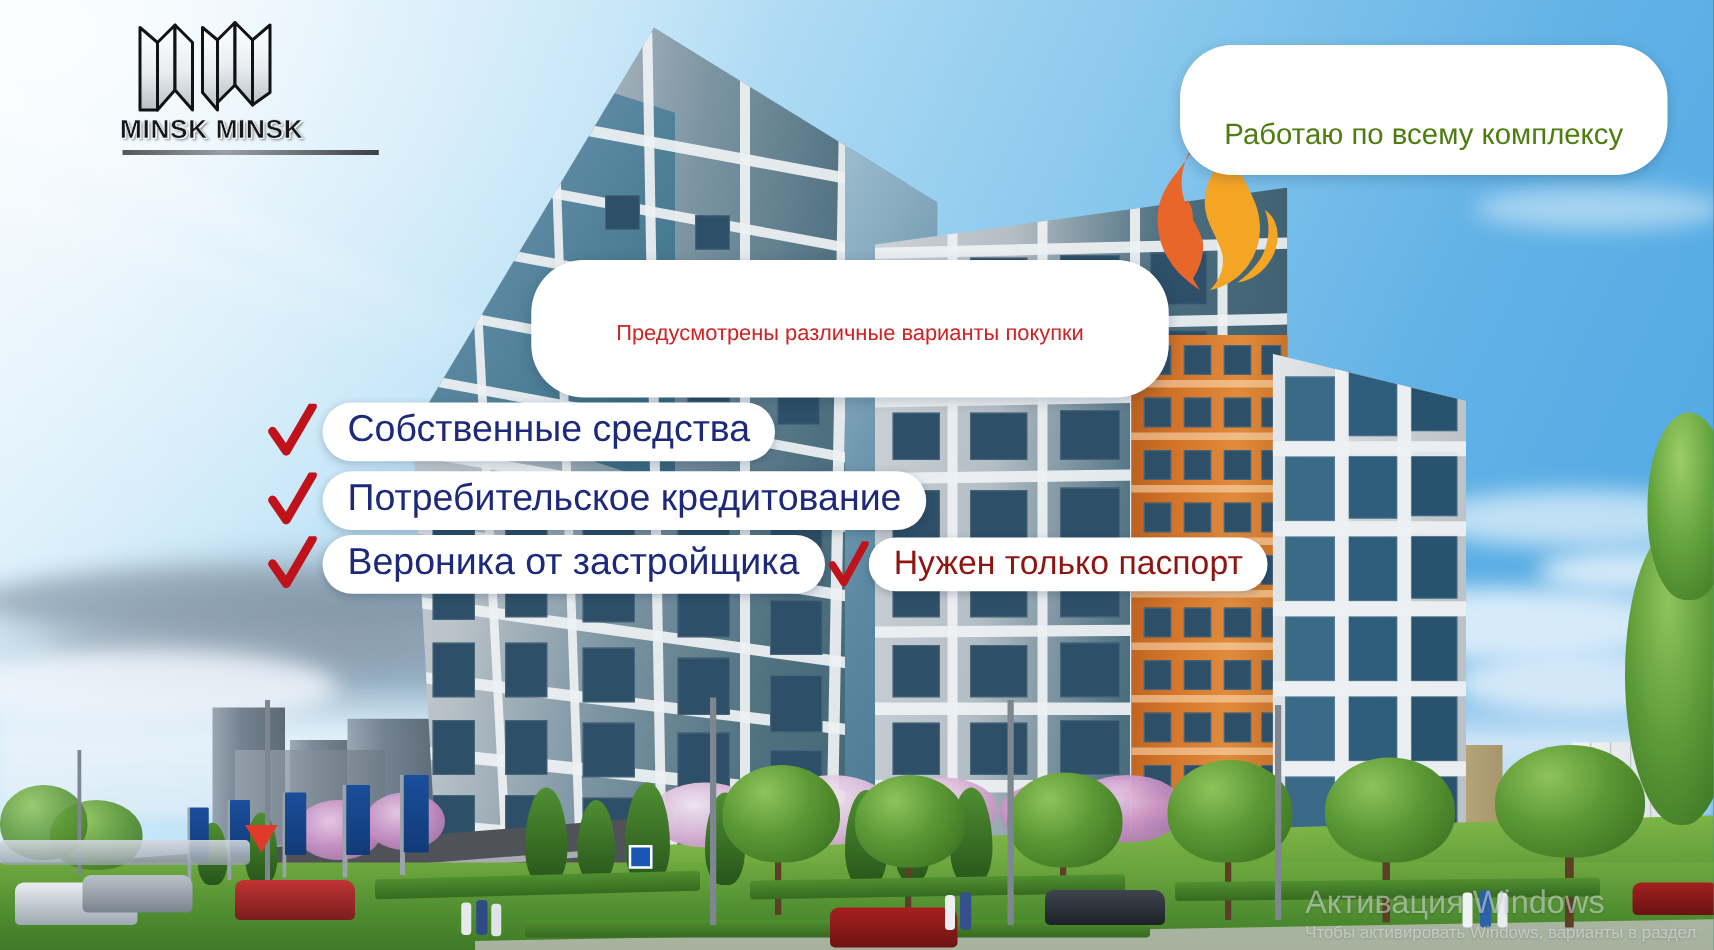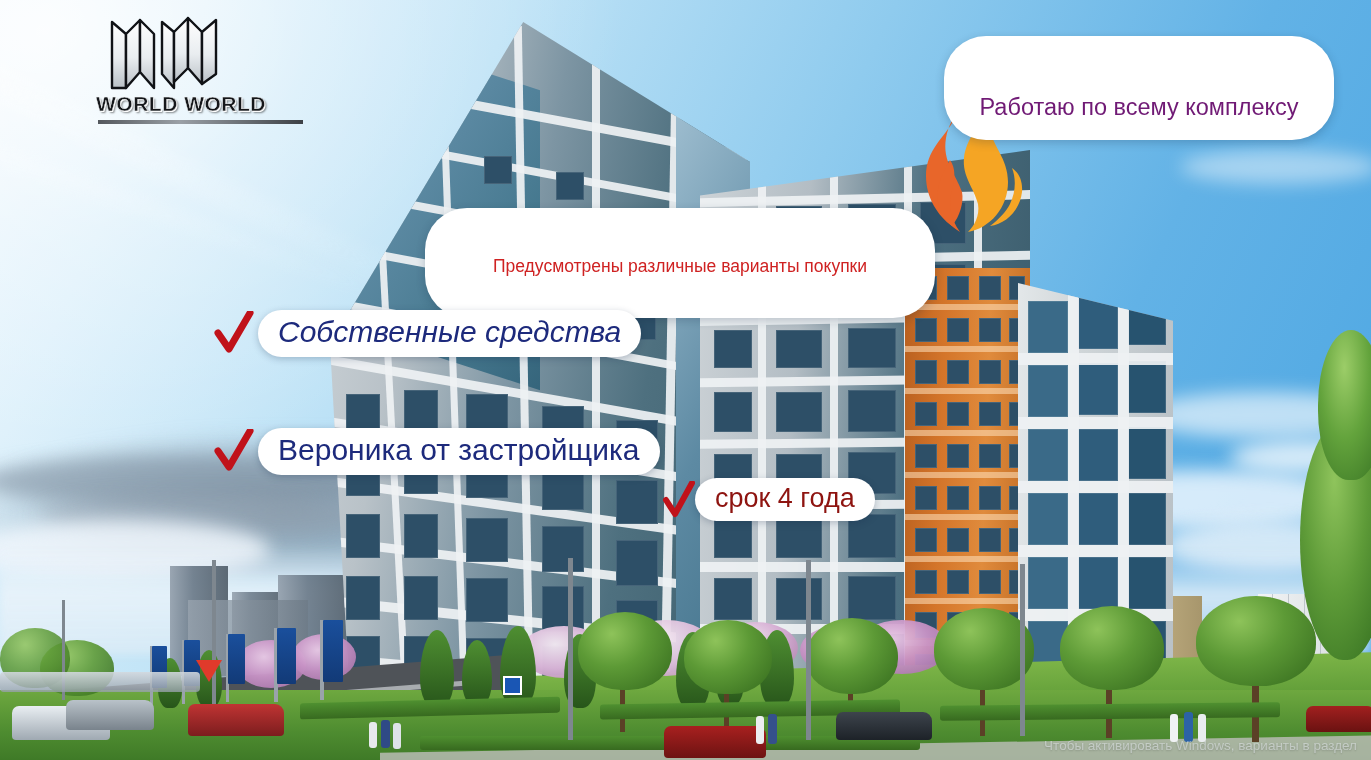--- a/index.html
+++ b/index.html
@@ -89,40 +89,40 @@
     text-shadow:1px 1px 0 #ffffff, 2px 2px 2px rgba(0,0,0,.45);
     -webkit-text-stroke:.4px #f2f4f6;white-space:nowrap;}
   #logo .underline{position:absolute;left:2px;top:104px;width:205px;height:4px;
     background:linear-gradient(90deg,#54585d,#9aa0a6 40%,#3c4045);}
 
   
   .card{position:absolute;background:#fff;border-radius:44px;
     box-shadow:0 3px 10px rgba(20,40,70,.22);}
   #contactCard{left:944px;top:36px;width:390px;height:104px;border-radius:42px;
     display:flex;align-items:center;justify-content:center;}
-  #contactCard .txt{text-align:center;color:#701a75;font-size:23.5px;line-height:1.17;margin-top:39px;}
+  #contactCard .txt{text-align:center;color:#4d7c0f;font-size:23.5px;line-height:1.17;margin-top:39px;}
   #contactCard .l1{white-space:nowrap;}
 
   #headCard{left:425px;top:208px;width:510px;height:110px;border-radius:42px;
     display:flex;flex-direction:column;align-items:center;justify-content:center;}
   #headCard .h1{color:#a41414;font-size:45px;line-height:1;white-space:nowrap;}
   #headCard .h2{color:#cf2222;font-size:17.5px;margin-top:7px;white-space:nowrap;}
 
   
   #flame{position:absolute;left:916px;top:76px;width:112px;height:158px;}
 
   
   .row{position:absolute;display:flex;align-items:center;}
   .check{width:40px;height:44px;flex:0 0 40px;position:relative;margin-right:4px;}
   .pill{background:#fff;border-radius:26px;padding:5px 20px 7px;
     box-shadow:0 2px 7px rgba(20,40,70,.25);white-space:nowrap;}
   .pill.navy{color:#1d2a7c;font-size:30px;line-height:1.16;}
   .pill.red{color:#8e1410;font-size:27px;line-height:1.16;}
 
-  #l1{left:214px;top:310px;font-style:italic;}
+  #l1{left:214px;top:322px;}
   #l2{left:214px;top:377px;}
   #l3{left:214px;top:428px;}
   #r1{left:663px;top:430px;}
   #r2{left:663px;top:478px;}
   #r3{left:663px;top:526px;}
   #r1 .check,#r2 .check,#r3 .check{width:32px;flex:0 0 32px;height:38px;margin-right:0;}
 
   
   #wm{position:absolute;right:14px;bottom:6px;text-align:left;color:rgba(235,240,245,.5);
     text-shadow:0 1px 2px rgba(0,0,0,.18);pointer-events:none;}
@@ -460,21 +460,21 @@
       <g fill="url(#mwg)" stroke="#101216" stroke-width="2.4" stroke-linejoin="round">
         <path d="M6 72 L6 6 L20 18 L20 72 Z"></path>
         <path d="M20 18 L34 4 L34 56 L20 72 Z"></path>
         <path d="M34 4 L48 18 L48 72 L34 56 Z"></path>
         <path d="M56 6 L56 58 L68 72 L68 16 Z"></path>
         <path d="M68 16 L82 2 L82 52 L68 66 Z"></path>
         <path d="M82 2 L96 16 L96 68 L82 52 Z"></path>
         <path d="M96 16 L110 4 L110 58 L96 68 Z"></path>
       </g>
     </svg>
-    <div class="wordmark">WORLD WORLD</div>
+    <div class="wordmark">MINSK MINSK</div>
     <div class="underline"></div>
   </div>
 
   <svg id="flame" viewBox="0 0 112 158">
     <path d="M64 2 C56 26 34 36 30 62 C26 86 40 98 46 116 C48 126 44 140 36 150 C22 140 10 122 10 100 C10 74 28 62 38 44 C46 30 52 16 50 4 C56 8 62 0 64 2 Z" fill="#e8662a"></path>
     <path d="M70 30 C64 52 50 62 48 82 C46 100 58 112 62 128 C64 140 58 150 52 156 C74 152 92 132 92 106 C92 82 76 70 74 52 C73 44 72 36 70 30 Z" fill="#f5a524"></path>
     <path d="M34 84 C26 98 20 110 22 126 C24 140 34 150 44 156 C34 142 32 128 36 114 C39 104 40 92 34 84 Z" fill="#e8662a"></path>
     <path d="M96 92 C100 102 100 116 94 128 C90 136 82 144 74 150 C90 148 104 134 106 116 C107 104 102 96 96 92 Z" fill="#f5a524"></path>
   </svg>
 
@@ -489,35 +489,44 @@
   </div>
 
   <div class="row" id="l1">
     <span class="check">
       <svg viewBox="0 0 40 44" width="40" height="44">
           <path d="M4 22 L15 38 L36 2" fill="none" stroke="#c0121a" stroke-width="7" stroke-linecap="round" stroke-linejoin="round"></path>
         </svg>
     </span>
     <span class="pill navy">Собственные средства</span>
   </div>
+  <div class="row" id="l2">
+    <span class="check">
+      <svg viewBox="0 0 40 44" width="40" height="44">
+          <path d="M4 22 L15 38 L36 2" fill="none" stroke="#c0121a" stroke-width="7" stroke-linecap="round" stroke-linejoin="round"></path>
+        </svg>
+    </span>
+    <span class="pill navy">Потребительское кредитование</span>
+  </div>
   <div class="row" id="l3">
     <span class="check">
       <svg viewBox="0 0 40 44" width="40" height="44">
           <path d="M4 22 L15 38 L36 2" fill="none" stroke="#c0121a" stroke-width="7" stroke-linecap="round" stroke-linejoin="round"></path>
         </svg>
     </span>
     <span class="pill navy">Вероника от застройщика</span>
   </div>
 
-  <div class="row" id="r2">
+  <div class="row" id="r1">
     <span class="check">
       <svg viewBox="0 0 32 38" width="32" height="38">
           <path d="M3 19 L12 33 L29 2" fill="none" stroke="#c0121a" stroke-width="6" stroke-linecap="round" stroke-linejoin="round"></path>
         </svg>
     </span>
-    <span class="pill red">срок 4 года</span>
+    <span class="pill red">Нужен только паспорт</span>
   </div>
 
   <div id="wm">
+    <div class="w1">Активация Windows</div>
     <div class="w2">Чтобы активировать Windows, варианты в раздел</div>
   </div>
 
 </div>
 
 </body></html>

